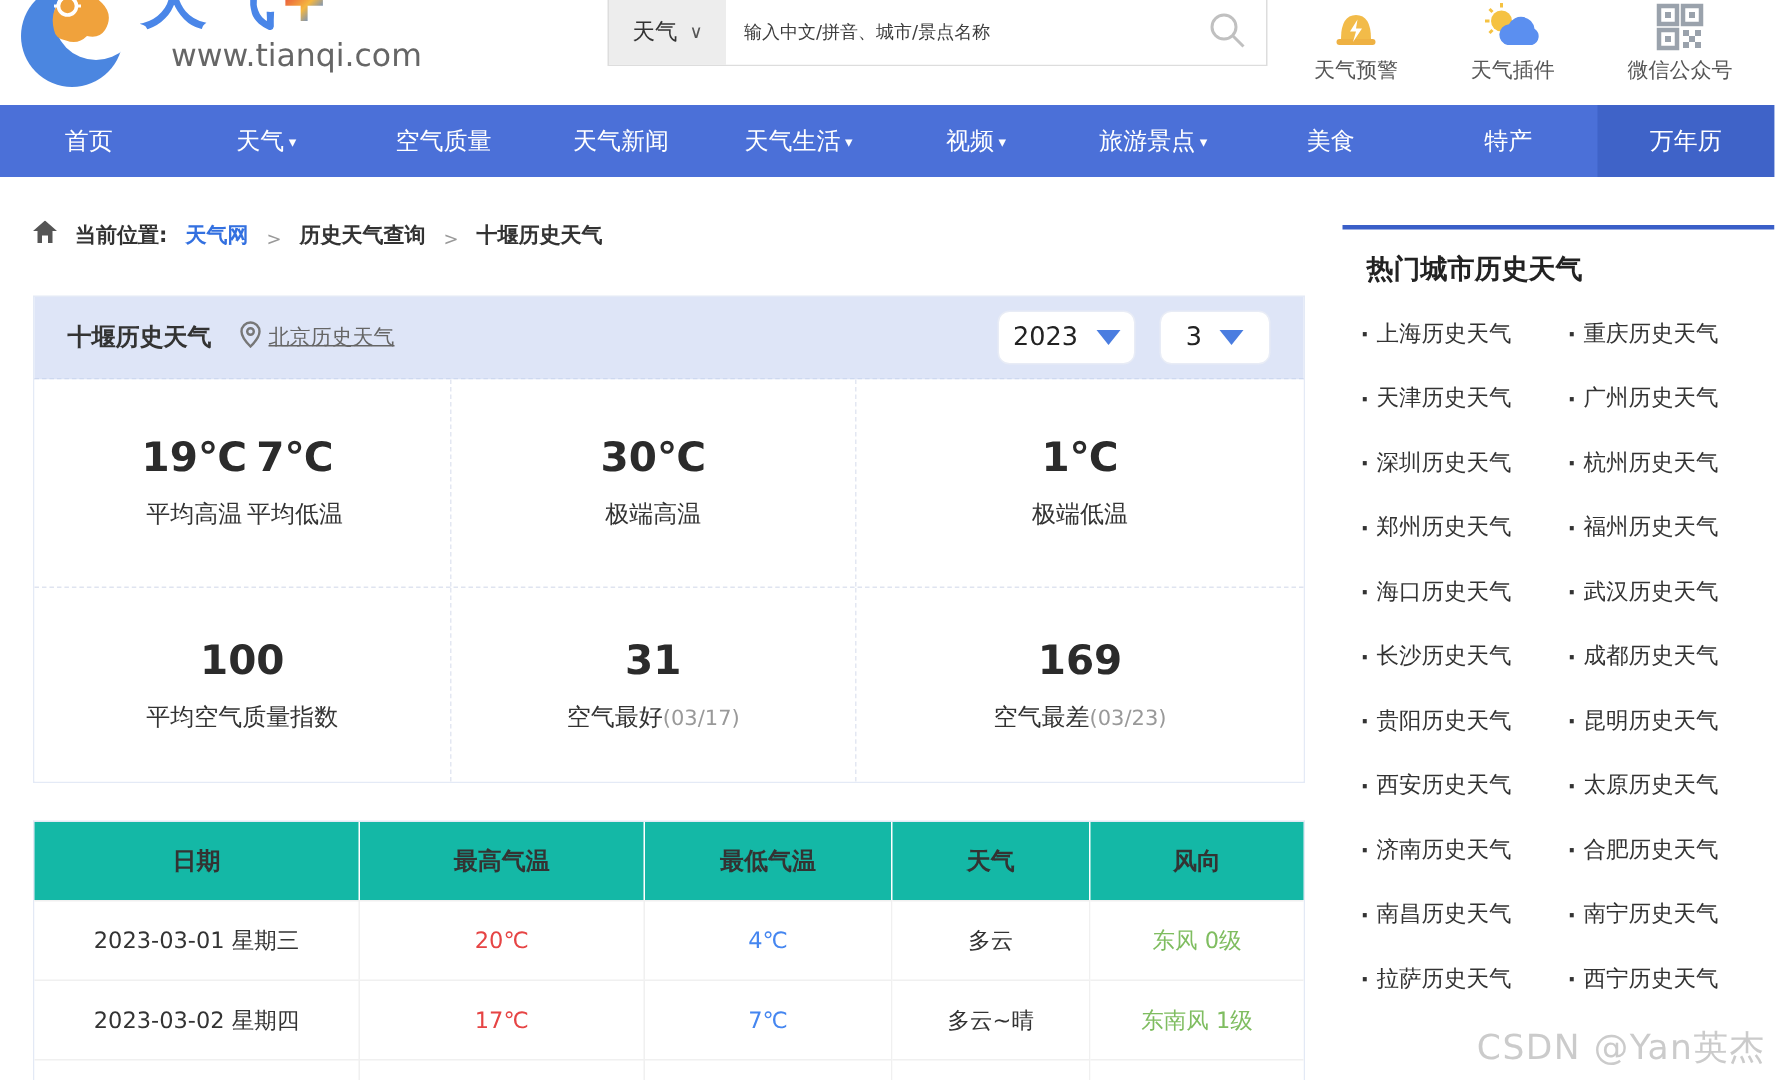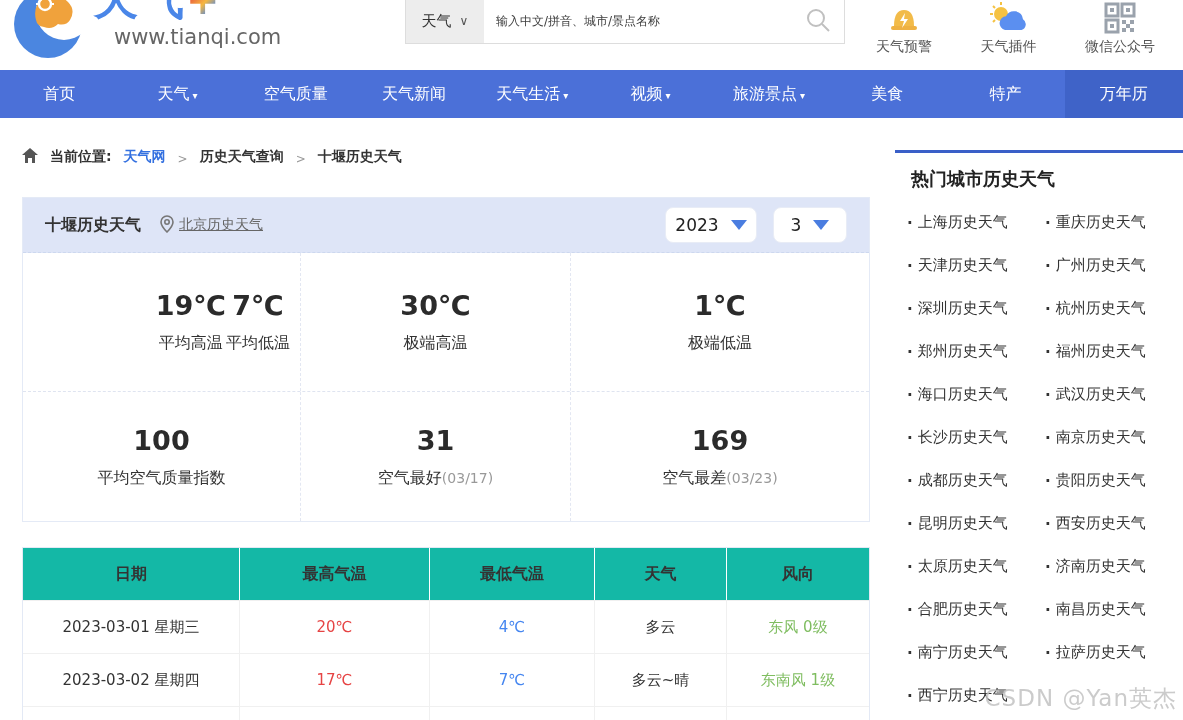--- a/index.html
+++ b/index.html
@@ -71,21 +71,21 @@
       border-top:10px solid #4a7de0; }
 
   
   .stats-row { display:flex; background:#fff; }
   .stats-row.r1 { height:138px; }
   .stats-row.r2 { height:130px; border-top:1px dashed #dfe4f0; }
   .stat-col { display:flex; align-items:center; justify-content:center; }
   .stat-col.c1 { width:278px; border-right:1px dashed #e3e7f2; }
   .stat-col.c2 { width:270px; border-right:1px dashed #e3e7f2; }
   .stat-col.c3 { flex:1; }
-  .stat-col.c1.pair { justify-content:flex-end; padding:4px 10px; }
+  .stat-col.c1.pair { justify-content:center; padding:4px 10px; }
   .stat { text-align:center; }
   .stat-value { font-size:27px; font-weight:bold; color:#2b2b2b; }
   .stat-label { font-size:16px; color:#333; margin-top:12px; }
   .stat-note { font-size:14px; color:#999; font-weight:normal; }
 
   
   .weather-table { margin-top:25px; border:1px solid #e3e9f5; border-bottom:none; }
   .t-row { display:grid; grid-template-columns:217px 190px 165px 132px 142px; }
   .t-head { background:#14b8a6; }
   .t-head .t-cell { height:52px; font-size:16px; font-weight:bold; color:#333;
@@ -367,21 +367,20 @@
       <a class="city-link">重庆历史天气</a>
       <a class="city-link">天津历史天气</a>
       <a class="city-link">广州历史天气</a>
       <a class="city-link">深圳历史天气</a>
       <a class="city-link">杭州历史天气</a>
       <a class="city-link">郑州历史天气</a>
       <a class="city-link">福州历史天气</a>
       <a class="city-link">海口历史天气</a>
       <a class="city-link">武汉历史天气</a>
       <a class="city-link">长沙历史天气</a>
-      <a class="city-link">南京历史天气</a>
       <a class="city-link">成都历史天气</a>
       <a class="city-link">贵阳历史天气</a>
       <a class="city-link">昆明历史天气</a>
       <a class="city-link">西安历史天气</a>
       <a class="city-link">太原历史天气</a>
       <a class="city-link">济南历史天气</a>
       <a class="city-link">合肥历史天气</a>
       <a class="city-link">南昌历史天气</a>
       <a class="city-link">南宁历史天气</a>
       <a class="city-link">拉萨历史天气</a>

